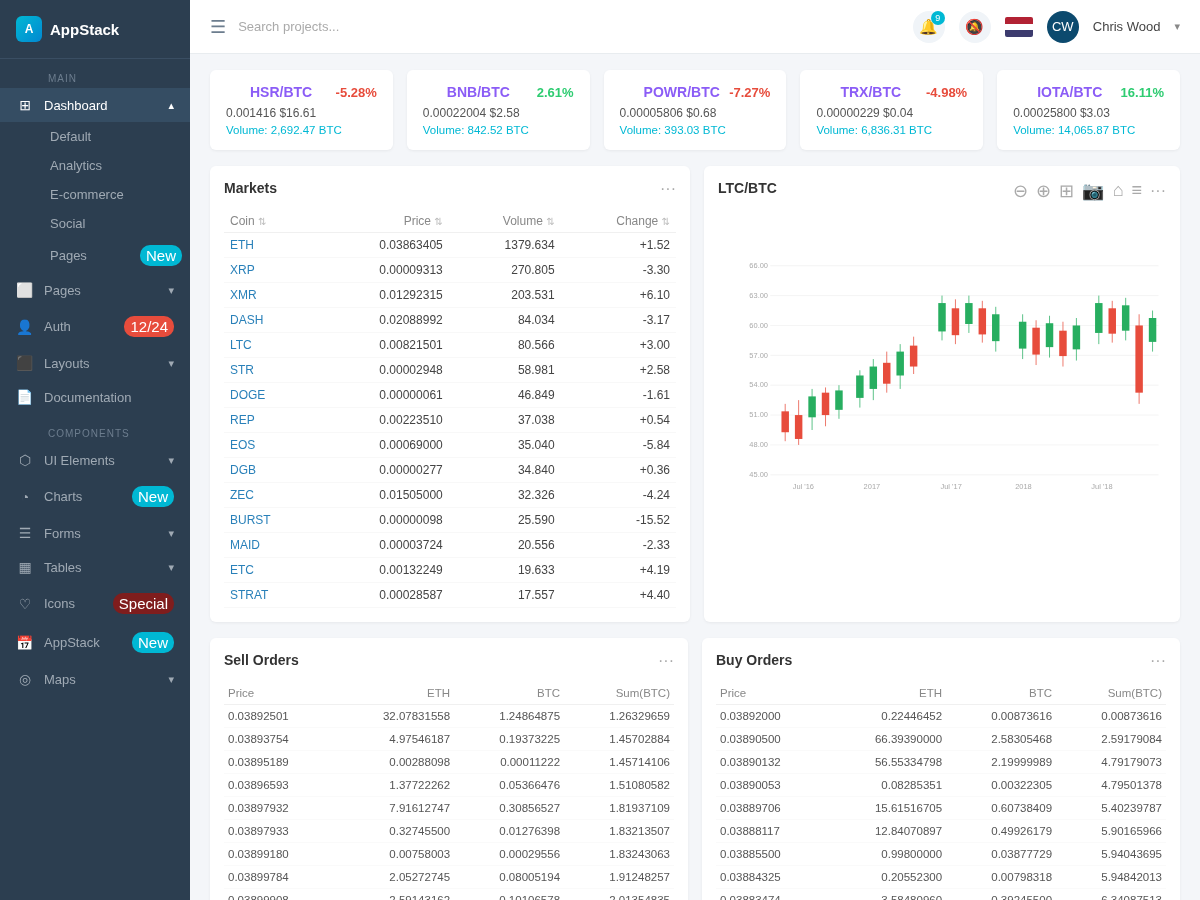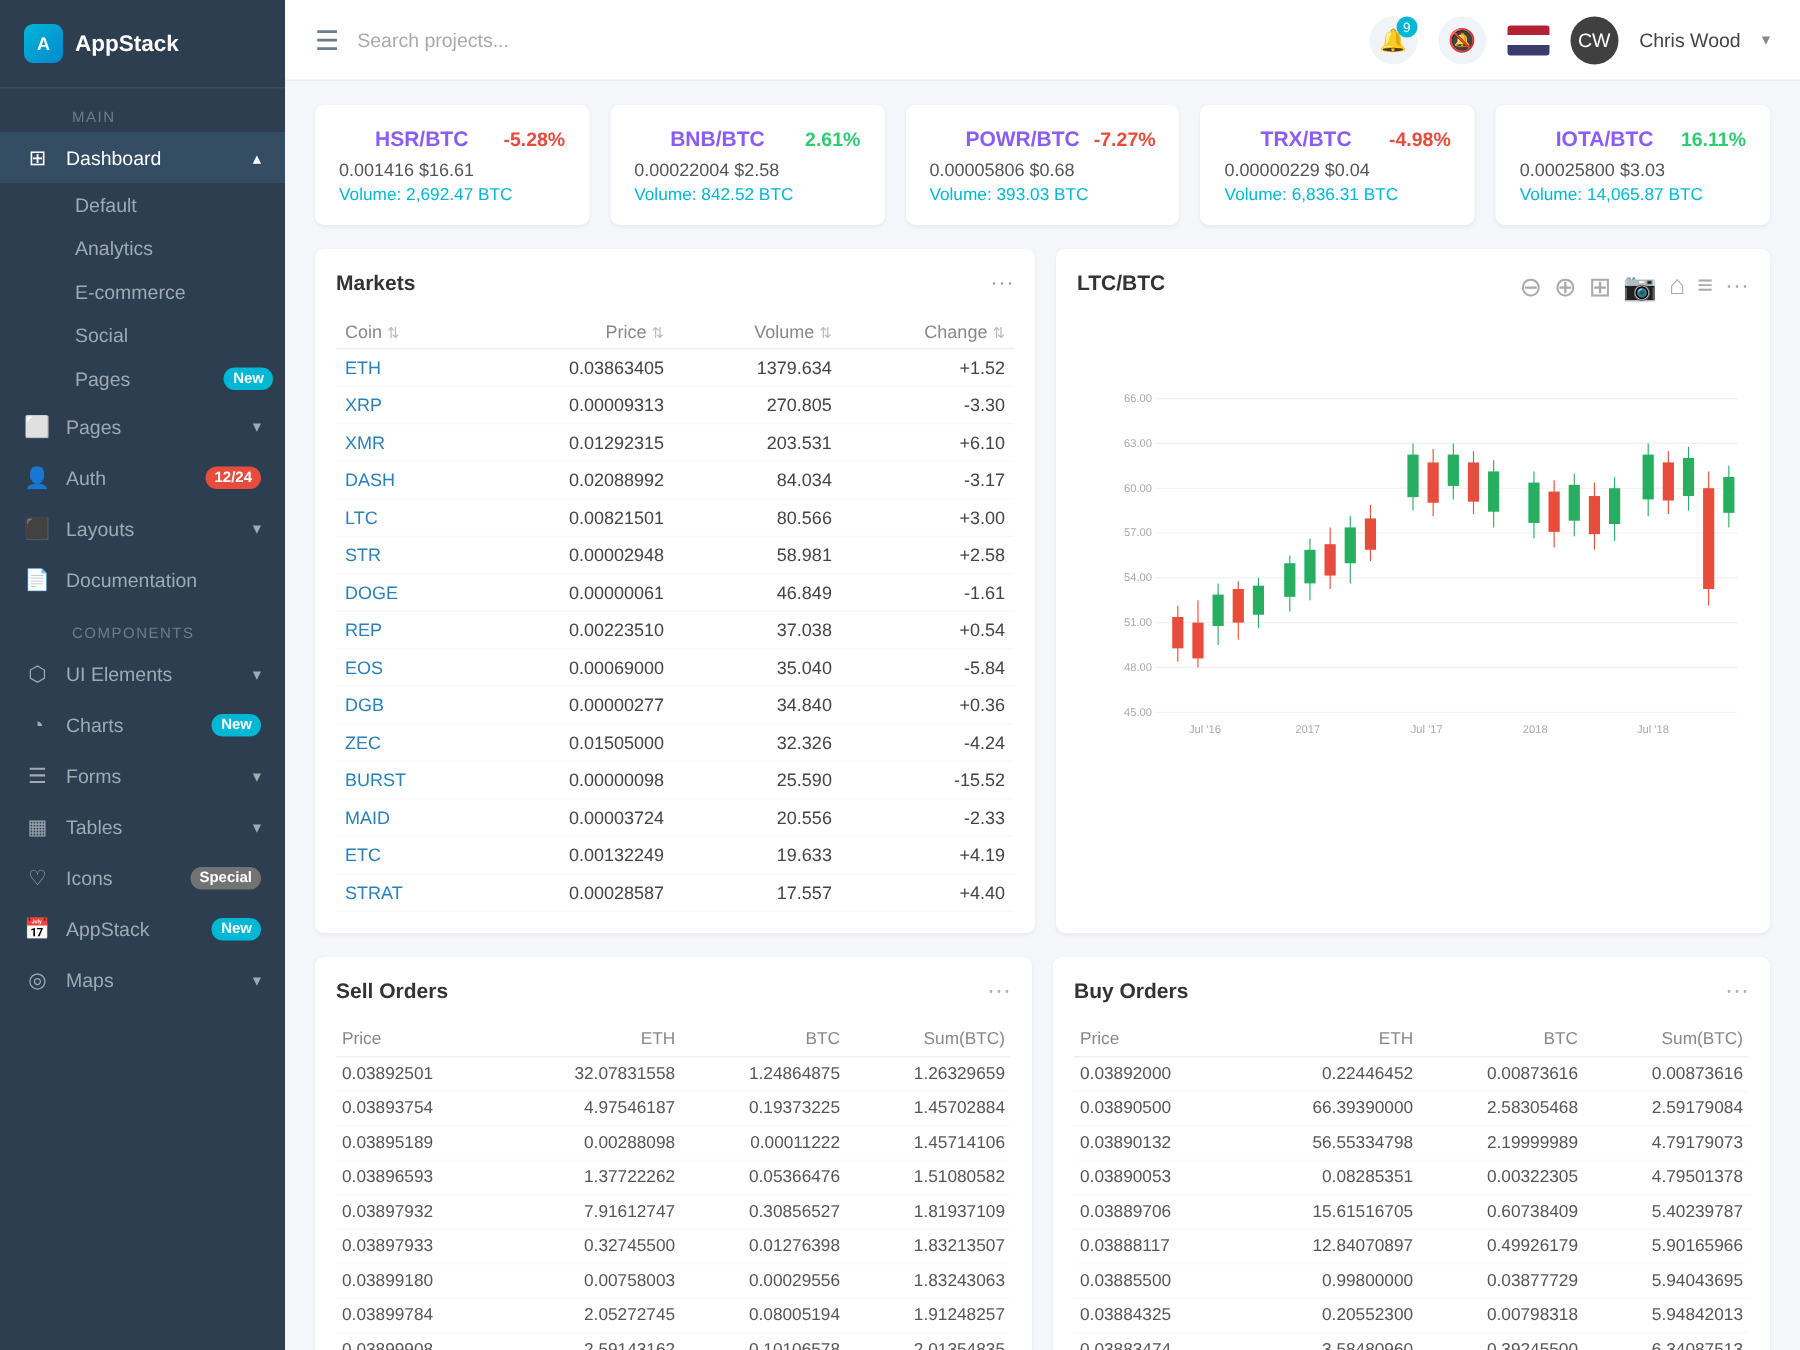--- a/index.html
+++ b/index.html
@@ -9,42 +9,42 @@
     #sidebar { width: 190px; background: #2c3e50; color: #a0aab4; display: flex; flex-direction: column; height: 900px; overflow-y: auto; flex-shrink: 0; }
     #sidebar::-webkit-scrollbar { width: 4px; }
     #sidebar::-webkit-scrollbar-thumb { background: #3d5168; }
     .sidebar-logo { display: flex; align-items: center; gap: 8px; padding: 16px 16px; color: #fff; font-size: 15px; font-weight: 600; border-bottom: 1px solid #3a4e63; }
     .logo-icon { width: 26px; height: 26px; background: linear-gradient(135deg, #00b8d4, #0288d1); border-radius: 6px; display: flex; align-items: center; justify-content: center; color: #fff; font-size: 12px; }
     .sidebar-section-label { font-size: 10px; text-transform: uppercase; letter-spacing: 1px; color: #6c7d8e; padding: 14px 16px 4px; margin-left: 32px; }
     .sidebar-item { display: flex; align-items: center; gap: 10px; padding: 9px 16px; cursor: pointer; color: #a0aab4; font-size: 13px; position: relative; }
     .sidebar-item.active { background: #354d63; color: #fff; }
     .sidebar-item.has-arrow::after { content: '▾'; margin-left: auto; font-size: 11px; }
     .sidebar-item.open::after { content: '▴'; }
-    .sidebar-badge { font-size: 10px; padding: 2px 6px; border-radius: 10px; margin-left: auto; font-weight: 700; }
+    .sidebar-badge { font-size: 15px; padding: 2px 6px; border-radius: 10px; margin-left: auto; font-weight: 400; }
     .badge-new { background: #00b8d4; color: #fff; }
     .badge-num { background: #e74c3c; color: #fff; }
-    .badge-special { background: #737373; color: #fff; }
+    .badge-special { background: #7f1d1d; color: #fff; }
     .sidebar-sub { padding-left: 42px; font-size: 12.5px; }
     .sidebar-sub .sidebar-item { padding: 7px 8px; }
     .sidebar-icon { width: 18px; text-align: center; font-size: 14px; }
 
     
     #main { flex: 1; display: flex; flex-direction: column; overflow: hidden; }
 
     
     #topbar { background: #fff; display: flex; align-items: center; padding: 0 20px; height: 54px; border-bottom: 1px solid #e8ecef; flex-shrink: 0; gap: 12px; }
     .topbar-hamburger { font-size: 18px; color: #6c7d8e; cursor: pointer; }
     .topbar-search { flex: 1; display: flex; align-items: center; gap: 8px; }
     .topbar-search input { border: none; outline: none; font-size: 13px; color: #555; background: transparent; width: 220px; }
     .topbar-search input::placeholder { color: #aaa; }
     .topbar-right { display: flex; align-items: center; gap: 14px; }
     .topbar-icon { width: 32px; height: 32px; border-radius: 50%; display: flex; align-items: center; justify-content: center; background: #f0f4f8; color: #6c7d8e; font-size: 15px; cursor: pointer; position: relative; }
     .topbar-badge { position: absolute; top: 0; right: 0; width: 14px; height: 14px; background: #00b8d4; border-radius: 50%; font-size: 9px; color: #fff; display: flex; align-items: center; justify-content: center; }
     .flag { width: 28px; height: 20px; background: linear-gradient(#B22234 33%, #fff 33%, #fff 66%, #3C3B6E 66%); border-radius: 2px; }
-    .avatar { width: 32px; height: 32px; border-radius: 50%; background: #404040; display: flex; align-items: center; justify-content: center; color: #fff; font-size: 13px; overflow: hidden; }
+    .avatar { width: 32px; height: 32px; border-radius: 50%; background: #0c4a6e; display: flex; align-items: center; justify-content: center; color: #fff; font-size: 13px; overflow: hidden; }
     .user-name { font-size: 13px; color: #444; font-weight: 500; cursor: pointer; }
 
     
     #content { flex: 1; overflow-y: auto; padding: 16px 20px; }
     #content::-webkit-scrollbar { width: 6px; }
     #content::-webkit-scrollbar-thumb { background: #cdd; border-radius: 3px; }
 
     
     .ticker-row { display: flex; gap: 14px; margin-bottom: 16px; }
     .ticker-card { background: #fff; border-radius: 6px; padding: 14px 16px; flex: 1; box-shadow: 0 1px 3px rgba(0,0,0,0.06); }

